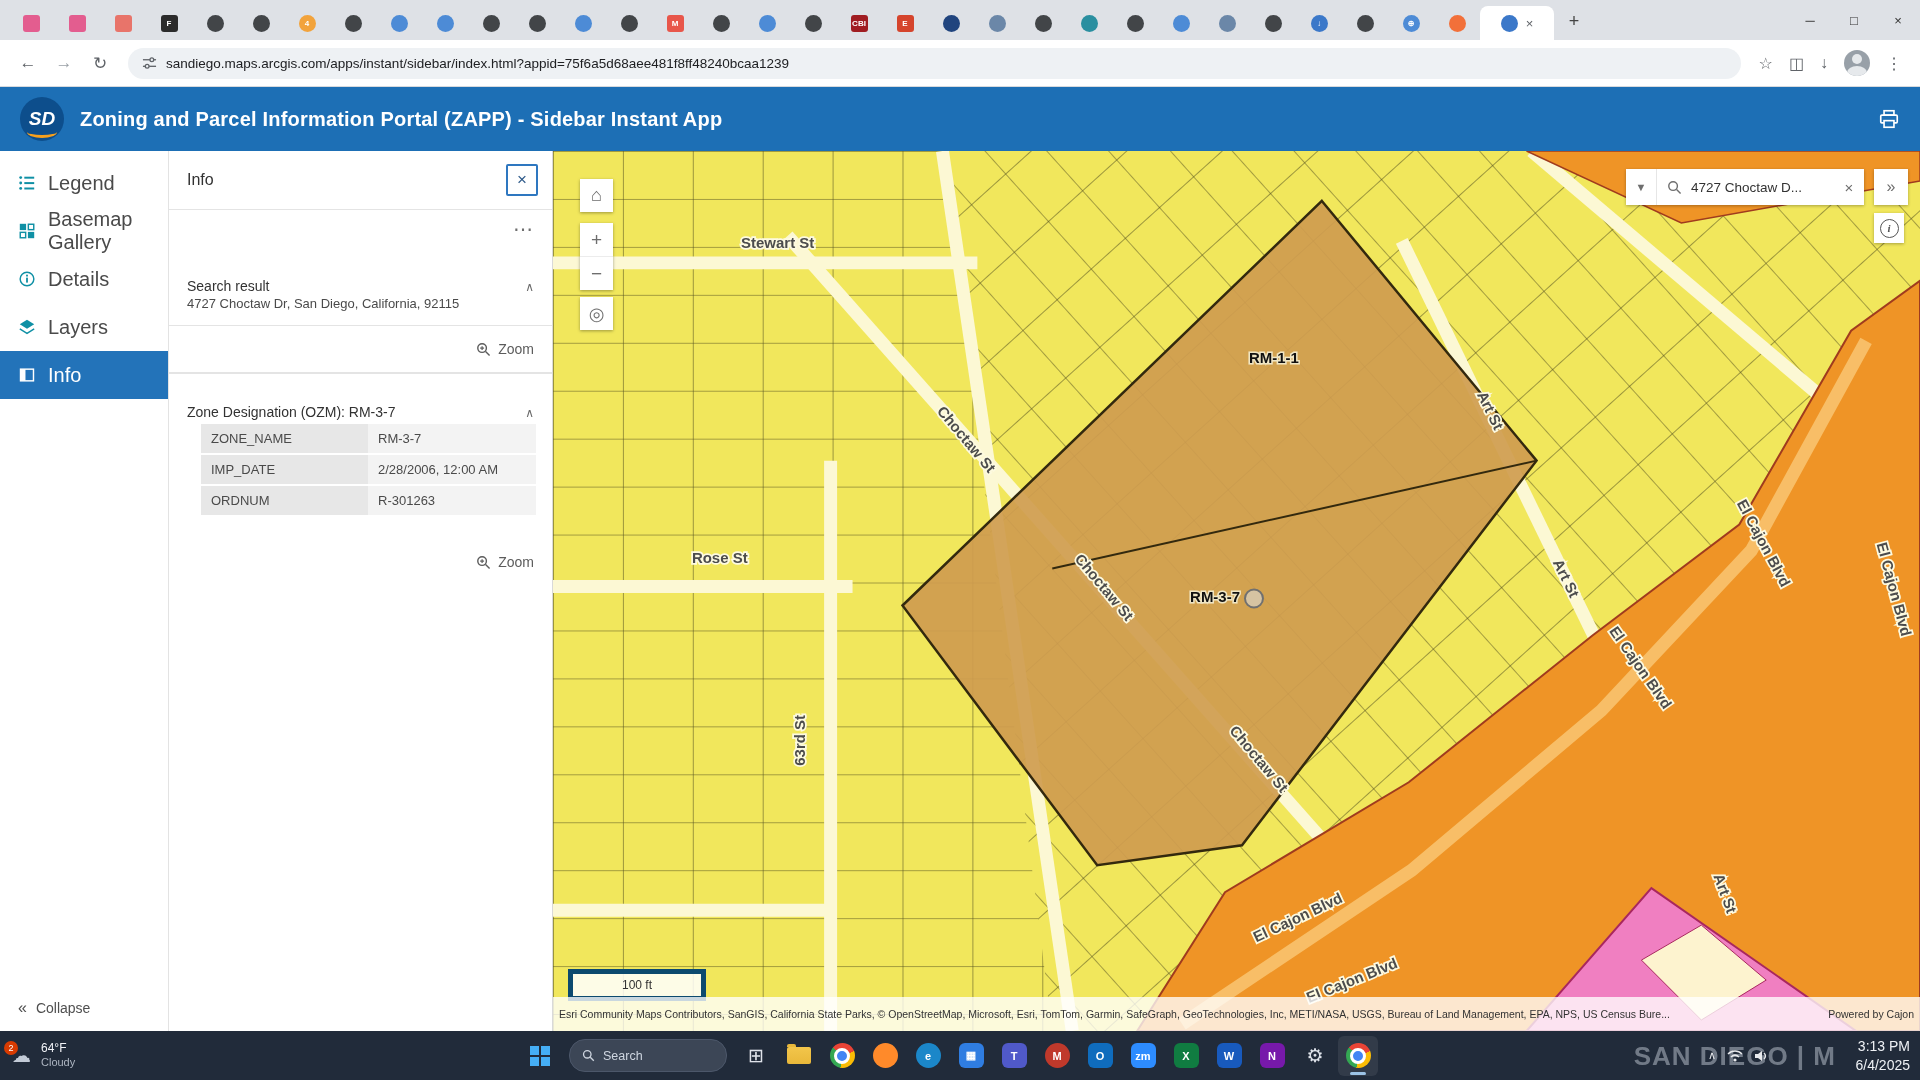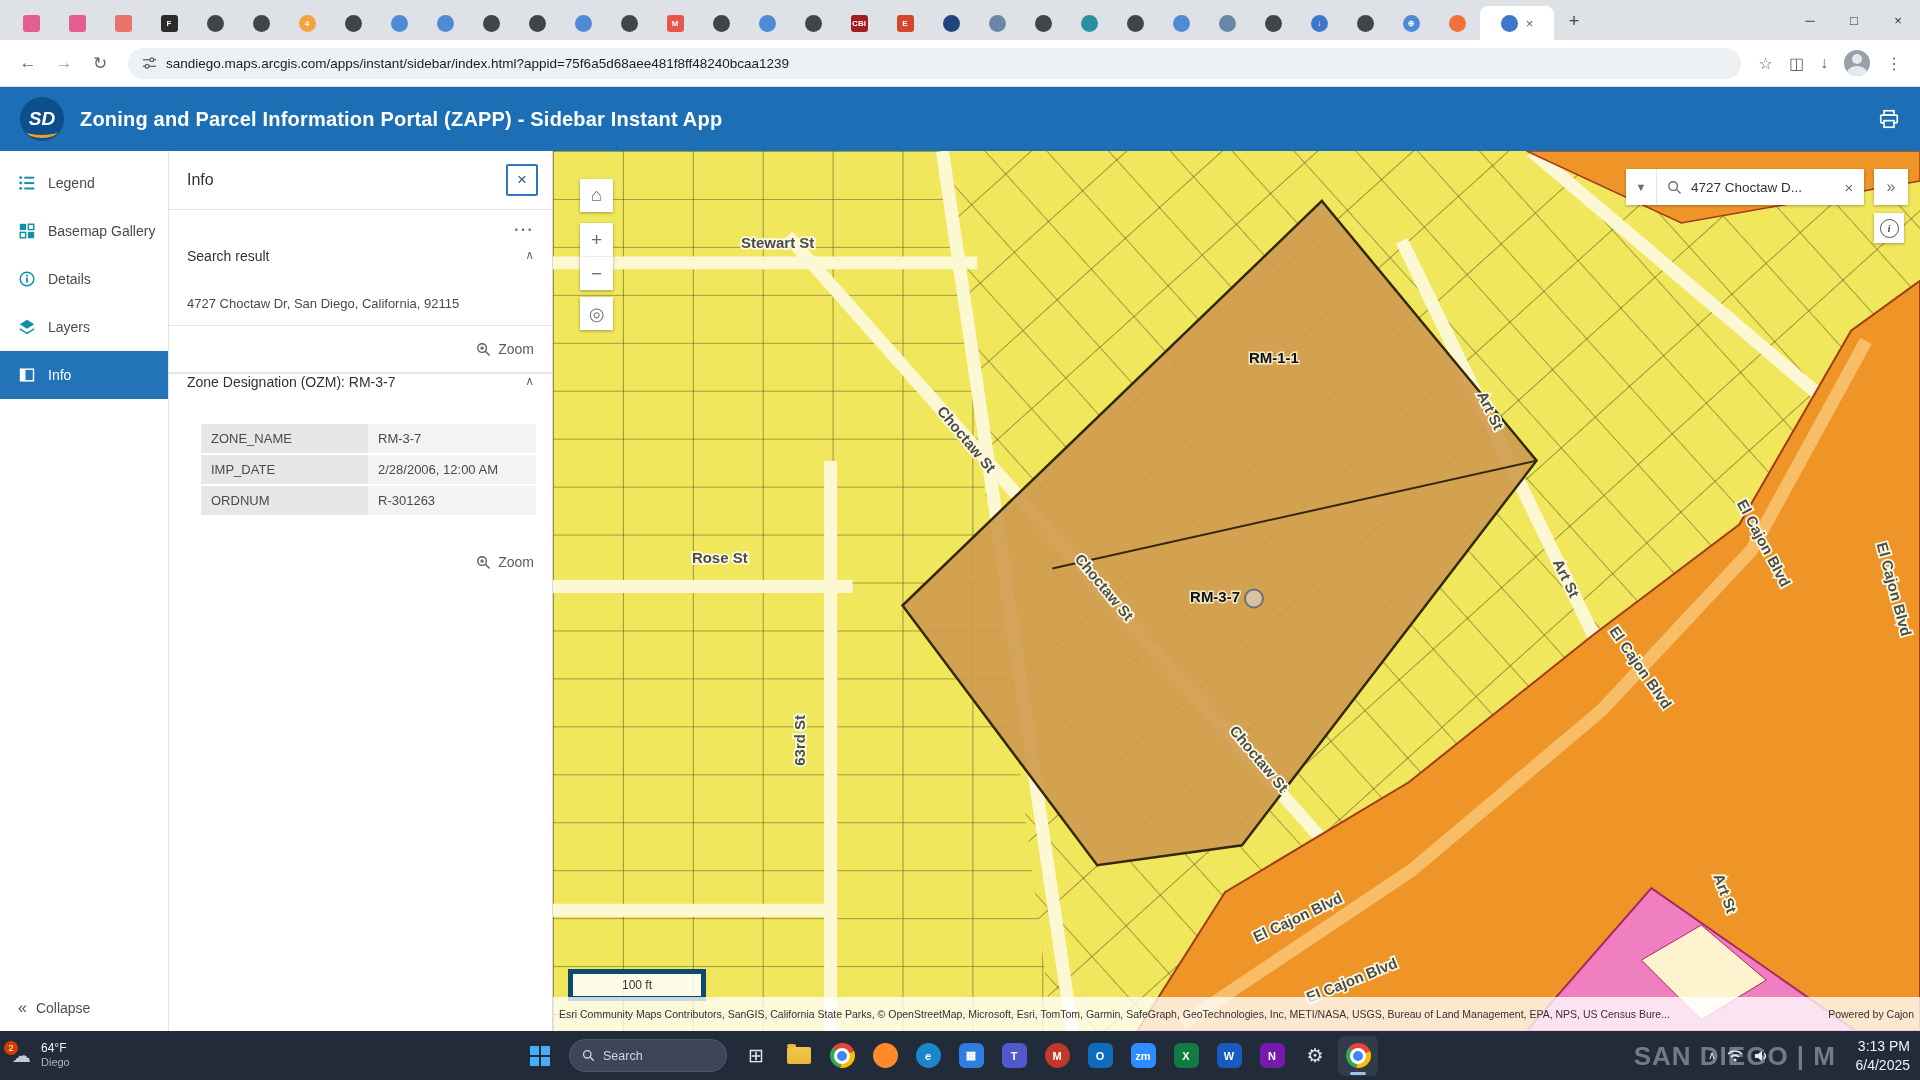--- a/index.html
+++ b/index.html
@@ -35,36 +35,36 @@
   .sd-logo{width:44px;height:44px;border-radius:50%;background:#0d4e8c;display:flex;align-items:center;justify-content:center;position:relative;flex:none;}
   .sd-logo b{color:#fff;font-style:italic;font-size:19px;}
   .sd-logo::after{content:"";position:absolute;bottom:3px;left:7px;width:30px;height:9px;border-bottom:3px solid #f7a01d;border-radius:50%;}
   .app-title{color:#fff;font-size:20px;font-weight:bold;letter-spacing:.2px;}
   .print-btn{margin-left:auto;display:flex;}
 
   
   .content{flex:1;display:flex;min-height:0;}
 
   .sidebar{width:168px;background:#fff;position:relative;border-right:1px solid #e3e3e3;flex:none;padding-top:8px;}
-  .side-item{height:48px;display:flex;align-items:center;gap:12px;padding-left:18px;color:#4a4a4a;font-size:14px;cursor:pointer;}
+  .side-item{height:48px;display:flex;align-items:center;gap:12px;padding-left:18px;color:#4a4a4a;font-size:20px;cursor:pointer;}
   .side-item.active{background:#2373b9;color:#fff;}
   .side-icon{width:18px;height:18px;color:#0f90a5;display:flex;flex:none;}
   .side-item.active .side-icon{color:#fff;}
   .side-icon svg{width:18px;height:18px;}
   .collapse{position:absolute;bottom:14px;left:18px;display:flex;gap:9px;align-items:center;color:#4f4f4f;font-size:14px;cursor:pointer;}
   .collapse .cchev{font-size:16px;color:#4f4f4f;}
 
   .infopanel{width:383px;background:#fff;border-right:1px solid #d9d9d9;flex:none;}
   .panel-head{height:58px;display:flex;align-items:center;justify-content:space-between;padding:0 14px 0 18px;}
   .panel-title{font-size:16px;color:#323232;}
   .panel-close{width:32px;height:32px;border:2px solid #2e77c0;background:#fff;color:#2e5a8a;font-size:17px;display:flex;align-items:center;justify-content:center;border-radius:2px;cursor:pointer;font-family:inherit;}
   .divider{height:1px;background:#e4e4e4;}
   .kebab-row{height:38px;display:flex;justify-content:flex-end;align-items:center;padding-right:18px;}
   .kebab{color:#6e6e6e;font-size:20px;letter-spacing:1px;cursor:pointer;}
-  .sec-head{height:46px;display:flex;justify-content:space-between;align-items:flex-start;padding:0 18px;font-size:14px;color:#323232;cursor:pointer;}
+  .sec-head{height:46px;display:flex;justify-content:space-between;align-items:flex-end;padding:0 18px;font-size:14px;color:#323232;cursor:pointer;}
   .chev{color:#6b6b6b;font-size:12px;}
   .address{padding:2px 18px 14px;font-size:13px;color:#4a4a4a;border-bottom:1px solid #e4e4e4;}
   .zoom-row{height:46px;display:flex;justify-content:flex-end;align-items:center;gap:7px;padding-right:18px;color:#5c5c5c;font-size:14px;cursor:pointer;}
   .mag{width:15px;height:15px;color:#5c5c5c;}
   .zone-table{margin:4px 16px 24px 32px;}
   .zt-row{display:flex;margin-bottom:2px;}
   .zt-f{width:167px;background:#e7e7e7;padding:7px 10px;font-size:13px;color:#4a4a4a;box-sizing:border-box;}
   .zt-v{flex:1;background:#f3f3f3;padding:7px 10px;font-size:13px;color:#4a4a4a;}
 
   
@@ -487,21 +487,21 @@
         <span class="attr-right">Powered by Cajon</span>
       </div>
     </div>
   </div>
 
   <div class="taskbar">
     <div class="weather">
       <span class="w-icon">☁<span class="w-badge">2</span></span>
       <span class="w-txt">
         <div>64°F</div>
-        <div>Diego</div>
+        <div>Cloudy</div>
       </span>
     </div>
     <div class="tb-center">
       <div class="tb-btn">
         <span class="win-grid">
             <i></i>
             <i></i>
             <i></i>
             <i></i>
           </span>

